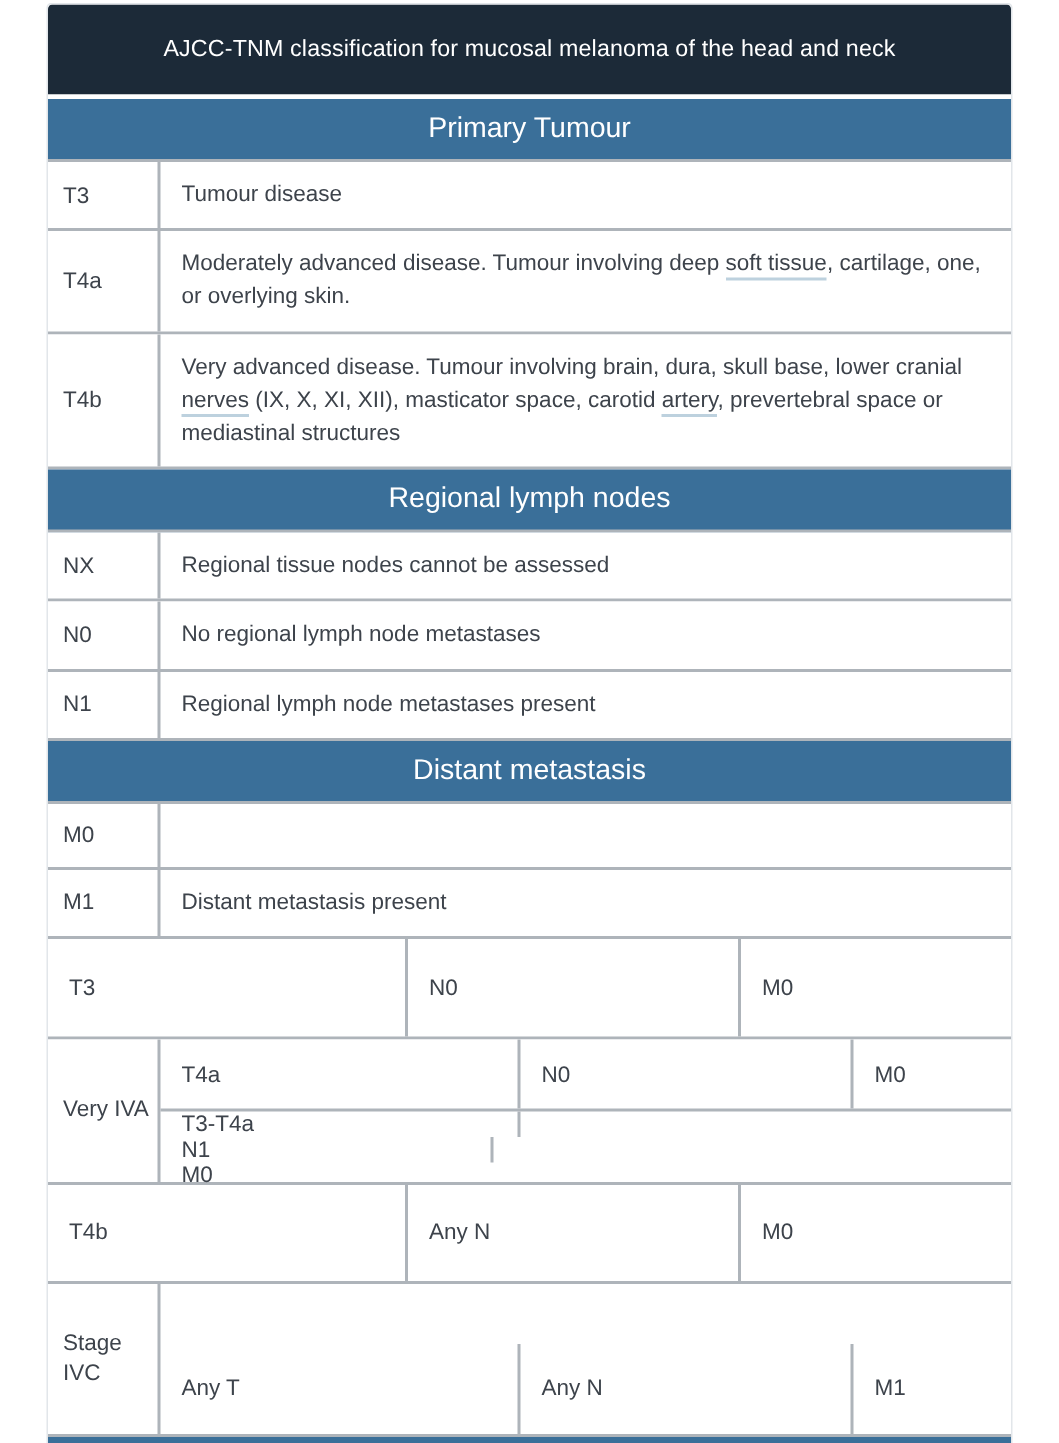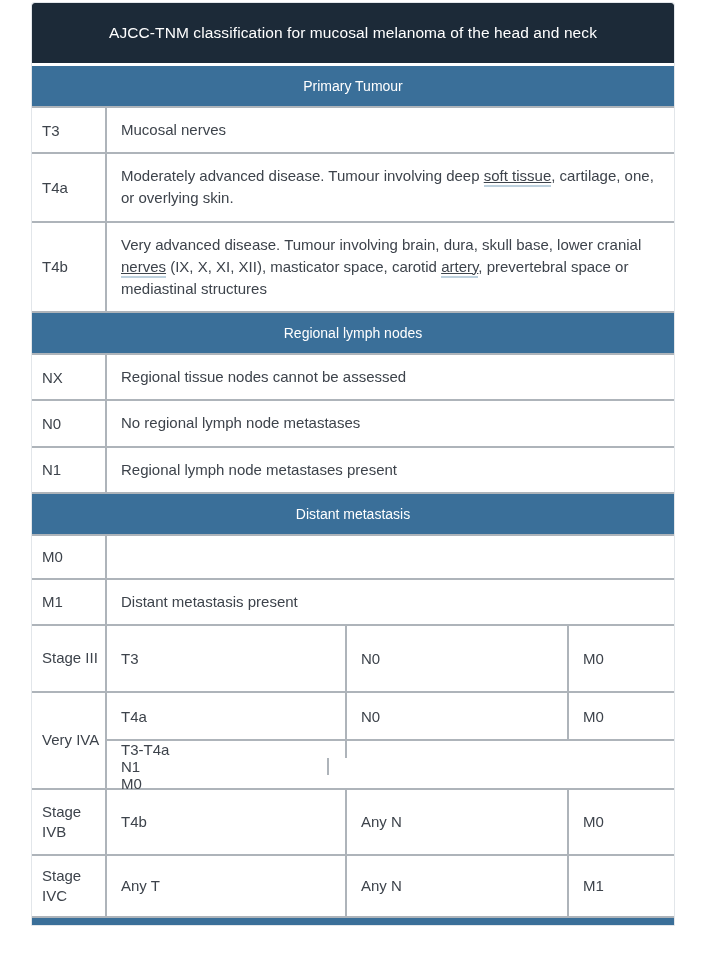--- a/index.html
+++ b/index.html
@@ -30,21 +30,21 @@
     border-radius: 3px 3px 0 0;
   }
   .gap { height: 3px; background: #ffffff; }
   .band {
     background: #3a6f99;
     color: #ffffff;
     height: 42px;
     display: flex;
     align-items: center;
     justify-content: center;
-    font-size: 14px;
+    font-size: 19px;
     border-bottom: 2px solid #aeb4ba;
   }
   .def-row {
     display: flex;
     border-bottom: 2px solid #aeb4ba;
     background: #ffffff;
   }
   .code-cell {
     width: 75px;
     min-width: 75px;
@@ -58,21 +58,20 @@
     display: flex;
     align-items: center;
     padding: 11px 16px 11px 14px;
     line-height: 1.48;
   }
   .desc-cell .inner { display: inline; }
   .term {
     border-bottom: 2px solid #bdd1de;
     padding-bottom: 1px;
     cursor: help;
-    text-decoration: underline;
   }
   .h-t3  { min-height: 46px; }
   .h-t4a { min-height: 64px; }
   .h-t4b { min-height: 90px; }
   .h-n   { min-height: 44px; }
   .h-m   { min-height: 44px; }
   
   .stage-group {
     display: flex;
     border-bottom: 2px solid #aeb4ba;
@@ -94,40 +93,40 @@
     display: flex;
     align-items: center;
     padding-left: 14px;
   }
   .cell-t { width: 240px; min-width: 240px; border-right: 2px solid #aeb4ba; }
   .cell-n { width: 222px; min-width: 222px; border-right: 2px solid #aeb4ba; }
   .cell-m { flex: 1; }
   .h-s3   { min-height: 65px; }
   .h-s4a  { min-height: 42px; }
   .h-s4b  { min-height: 64px; }
-  .h-s4c  { min-height: 60px; }
+  .h-s4c  { min-height: 60px; margin-top: 40px; }
   .partial-band {
     background: #3a6f99;
     height: 7px;
   }
 </style>
 </head>
 <body>
 
 <div class="table-wrap">
 
   <div class="title-bar">AJCC-TNM classification for mucosal melanoma of the head and neck</div>
   <div class="gap"></div>
 
   <div class="band">Primary Tumour</div>
 
   <div class="def-row h-t3">
     <div class="code-cell">T3</div>
     <div class="desc-cell">
-        <span class="inner"><span>Mucosal nerves</span></span>
+        <span class="inner"><span>Tumour disease</span></span>
       </div>
   </div>
 
   <div class="def-row h-t4a">
     <div class="code-cell">T4a</div>
     <div class="desc-cell">
         <span class="inner"><span>Moderately advanced disease. Tumour involving deep </span><span class="term">soft tissue</span><span>, cartilage, one, or overlying skin.</span></span>
       </div>
   </div>
 
@@ -169,21 +168,20 @@
 
   <div class="def-row h-m">
     <div class="code-cell">M1</div>
     <div class="desc-cell">
         <span class="inner"><span>Distant metastasis present</span></span>
       </div>
   </div>
 
 
   <div class="stage-group">
-    <div class="stage-label">Stage III</div>
     <div class="combo-col">
       <div class="combo-row h-s3">
         <div class="cell-t">T3</div>
         <div class="cell-n">N0</div>
         <div class="cell-m">M0</div>
       </div>
     </div>
   </div>
 
   <div class="stage-group">
@@ -196,21 +194,20 @@
       </div>
       <div class="combo-row h-s4a">
         <div class="cell-t">T3-T4a</div>
         <div class="cell-n">N1</div>
         <div class="cell-m">M0</div>
       </div>
     </div>
   </div>
 
   <div class="stage-group">
-    <div class="stage-label">Stage IVB</div>
     <div class="combo-col">
       <div class="combo-row h-s4b">
         <div class="cell-t">T4b</div>
         <div class="cell-n">Any N</div>
         <div class="cell-m">M0</div>
       </div>
     </div>
   </div>
 
   <div class="stage-group">

